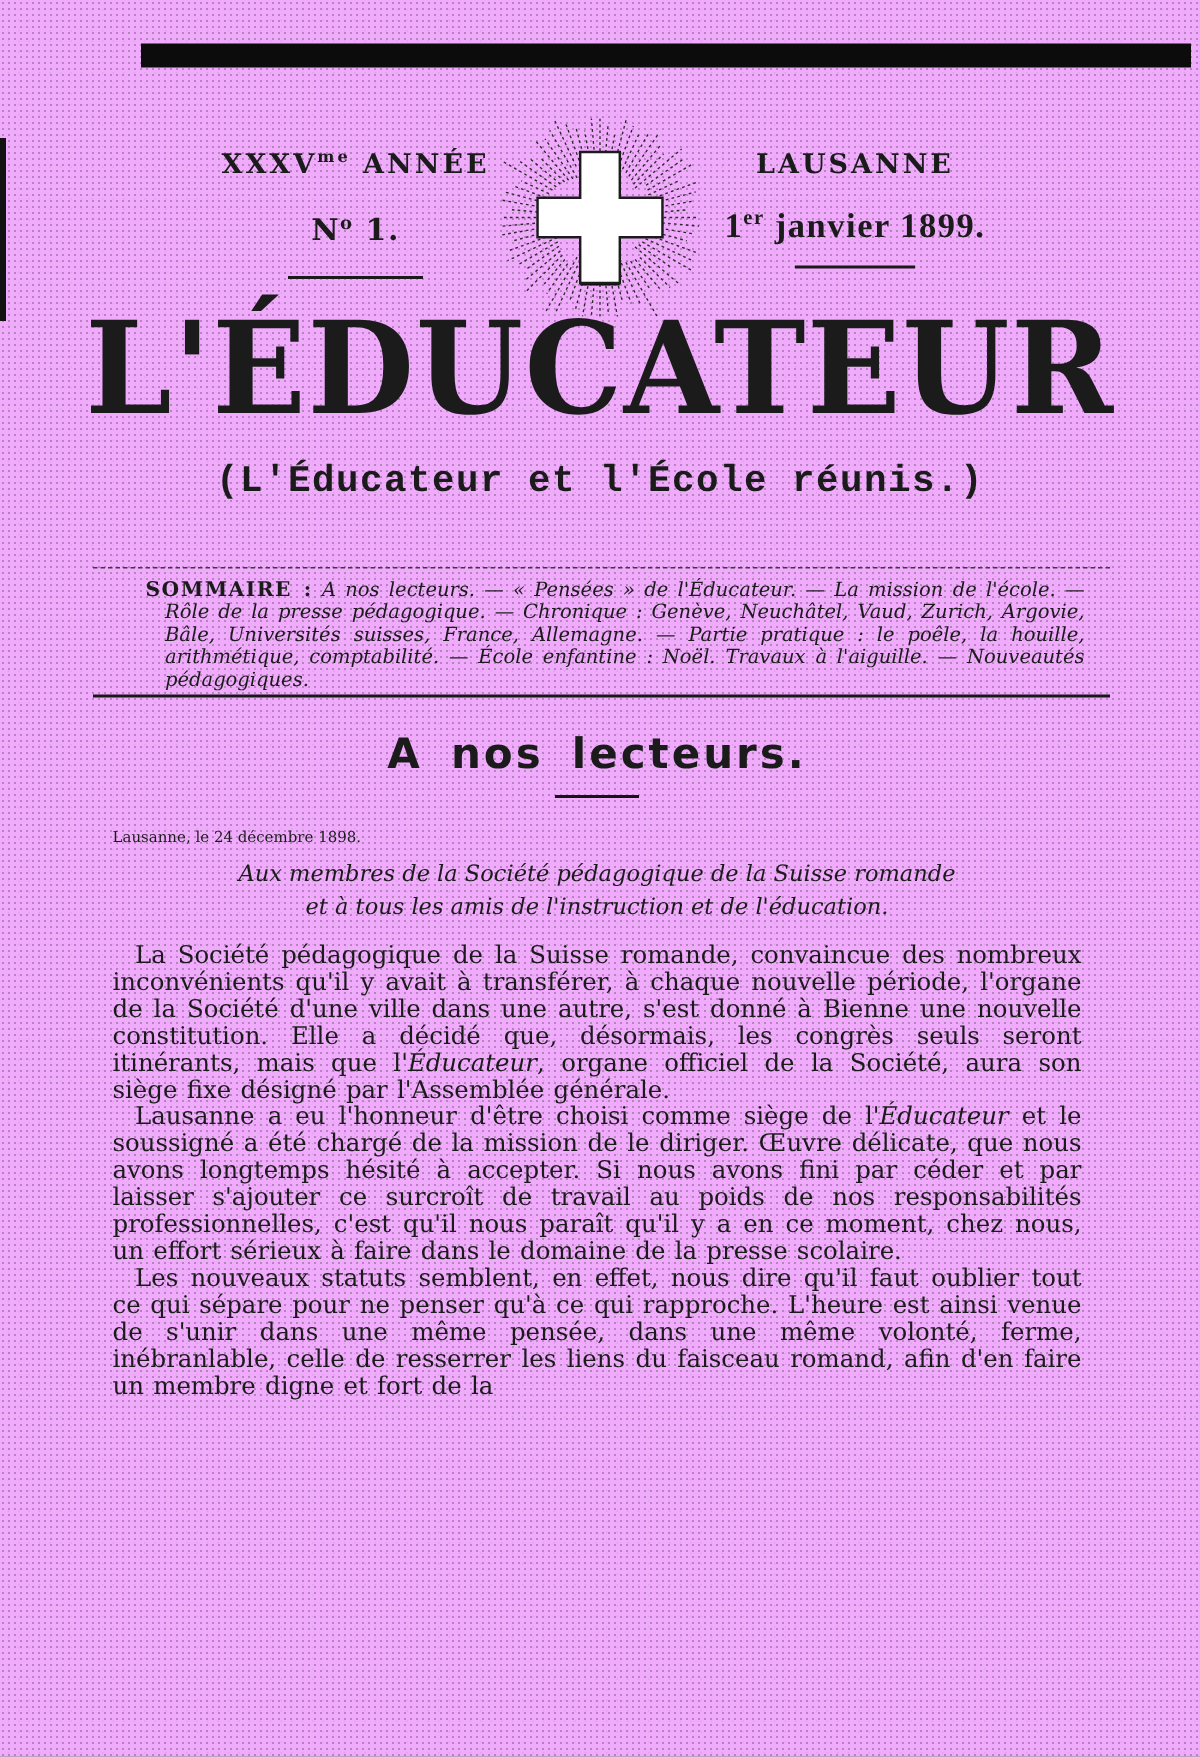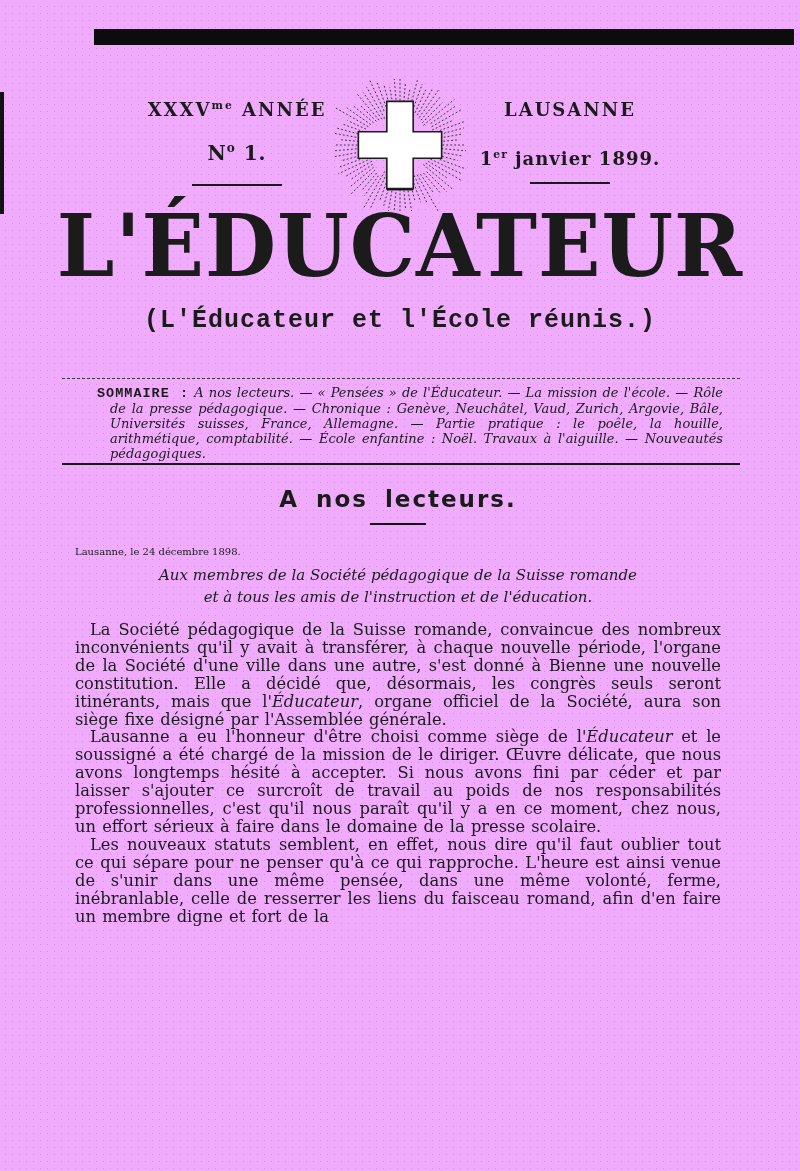--- a/index.html
+++ b/index.html
@@ -22,21 +22,21 @@
   
   .top-bar{left:94px;top:29px;width:700px;height:16px;background:#0c0c0c;}
   .left-sliver{left:0;top:92px;width:4px;height:122px;background:#121212;}
 
   
   .mast-block{text-align:center;font-weight:bold;letter-spacing:2px;}
   .mast-left{left:103px;top:99px;width:268px;}
   .mast-right{left:432px;top:99px;width:276px;}
   .annee,.ville{font-size:18px;}
   .numero{margin-top:21px;font-size:20px;letter-spacing:1px;}
-  .issuedate{margin-top:28px;font-size:18px;letter-spacing:1px;}
+  .issuedate{margin-top:18px;font-size:23px;letter-spacing:1px;font-family:Liberation Serif, serif;}
   .mini-rule{height:2px;background:#1a1a1a;margin:18px auto 0;}
   .mast-left .mini-rule{width:90px;margin-top:19px;}
   .mast-right .mini-rule{width:80px;margin-top:13px;}
   sup{font-size:60%;line-height:0;vertical-align:super;}
 
   .emblem{left:334px;top:79px;width:132px;height:132px;}
   .emblem svg{display:block;}
   .emblem line{stroke:#2b2b2b;stroke-width:.9;stroke-dasharray:1.8 2.1;}
   .cross{fill:#ffffff;stroke:#1c1c1c;stroke-width:1.6;}
   .cross-shadow{stroke:#0e0e0e;stroke-width:3.4;}
@@ -52,26 +52,26 @@
   .motto-l1{padding-left:46px;}
 
   .rule-dashed{left:62px;top:378px;width:678px;border-top:1.6px dashed #3c3c3c;}
   .rule-solid{left:62px;top:463px;width:678px;height:2px;background:#171717;}
 
   .sommaire{
     left:97px;top:386px;width:613px;margin:0;
     font-style:italic;font-size:13px;line-height:14.9px;text-align:justify;
     padding-left:13px;text-indent:-13px;
   }
-  .sommaire-label{font-style:normal;font-weight:bold;letter-spacing:1px;font-size:13.5px;font-family:Liberation Mono, monospace;}
+  .sommaire-label{font-style:normal;font-weight:bold;letter-spacing:1px;font-size:13.5px;}
 
   .article{left:75px;top:486px;width:646px;}
   .article h2{
     margin:0;text-align:center;font-family:"DejaVu Sans", sans-serif;
-    font-size:23px;font-weight:bold;letter-spacing:2px;word-spacing:7px;
+    font-size:28px;font-weight:bold;letter-spacing:2px;word-spacing:7px;
   }
   .heading-rule{width:56px;height:2px;background:#141414;margin:11px auto 0;}
   .dateline{margin-top:21px;padding-right:48px;font-size:10px;}
   .dedication{margin-top:7px;text-align:center;font-style:italic;font-size:15px;line-height:22px;}
   .body-text{margin-top:13px;font-size:16.3px;line-height:17.9px;text-align:justify;word-spacing:1px;}
   .body-par{margin:0;text-indent:15px;}
   .body-par em{font-style:italic;}
 </style>
 </head>
 <body>

